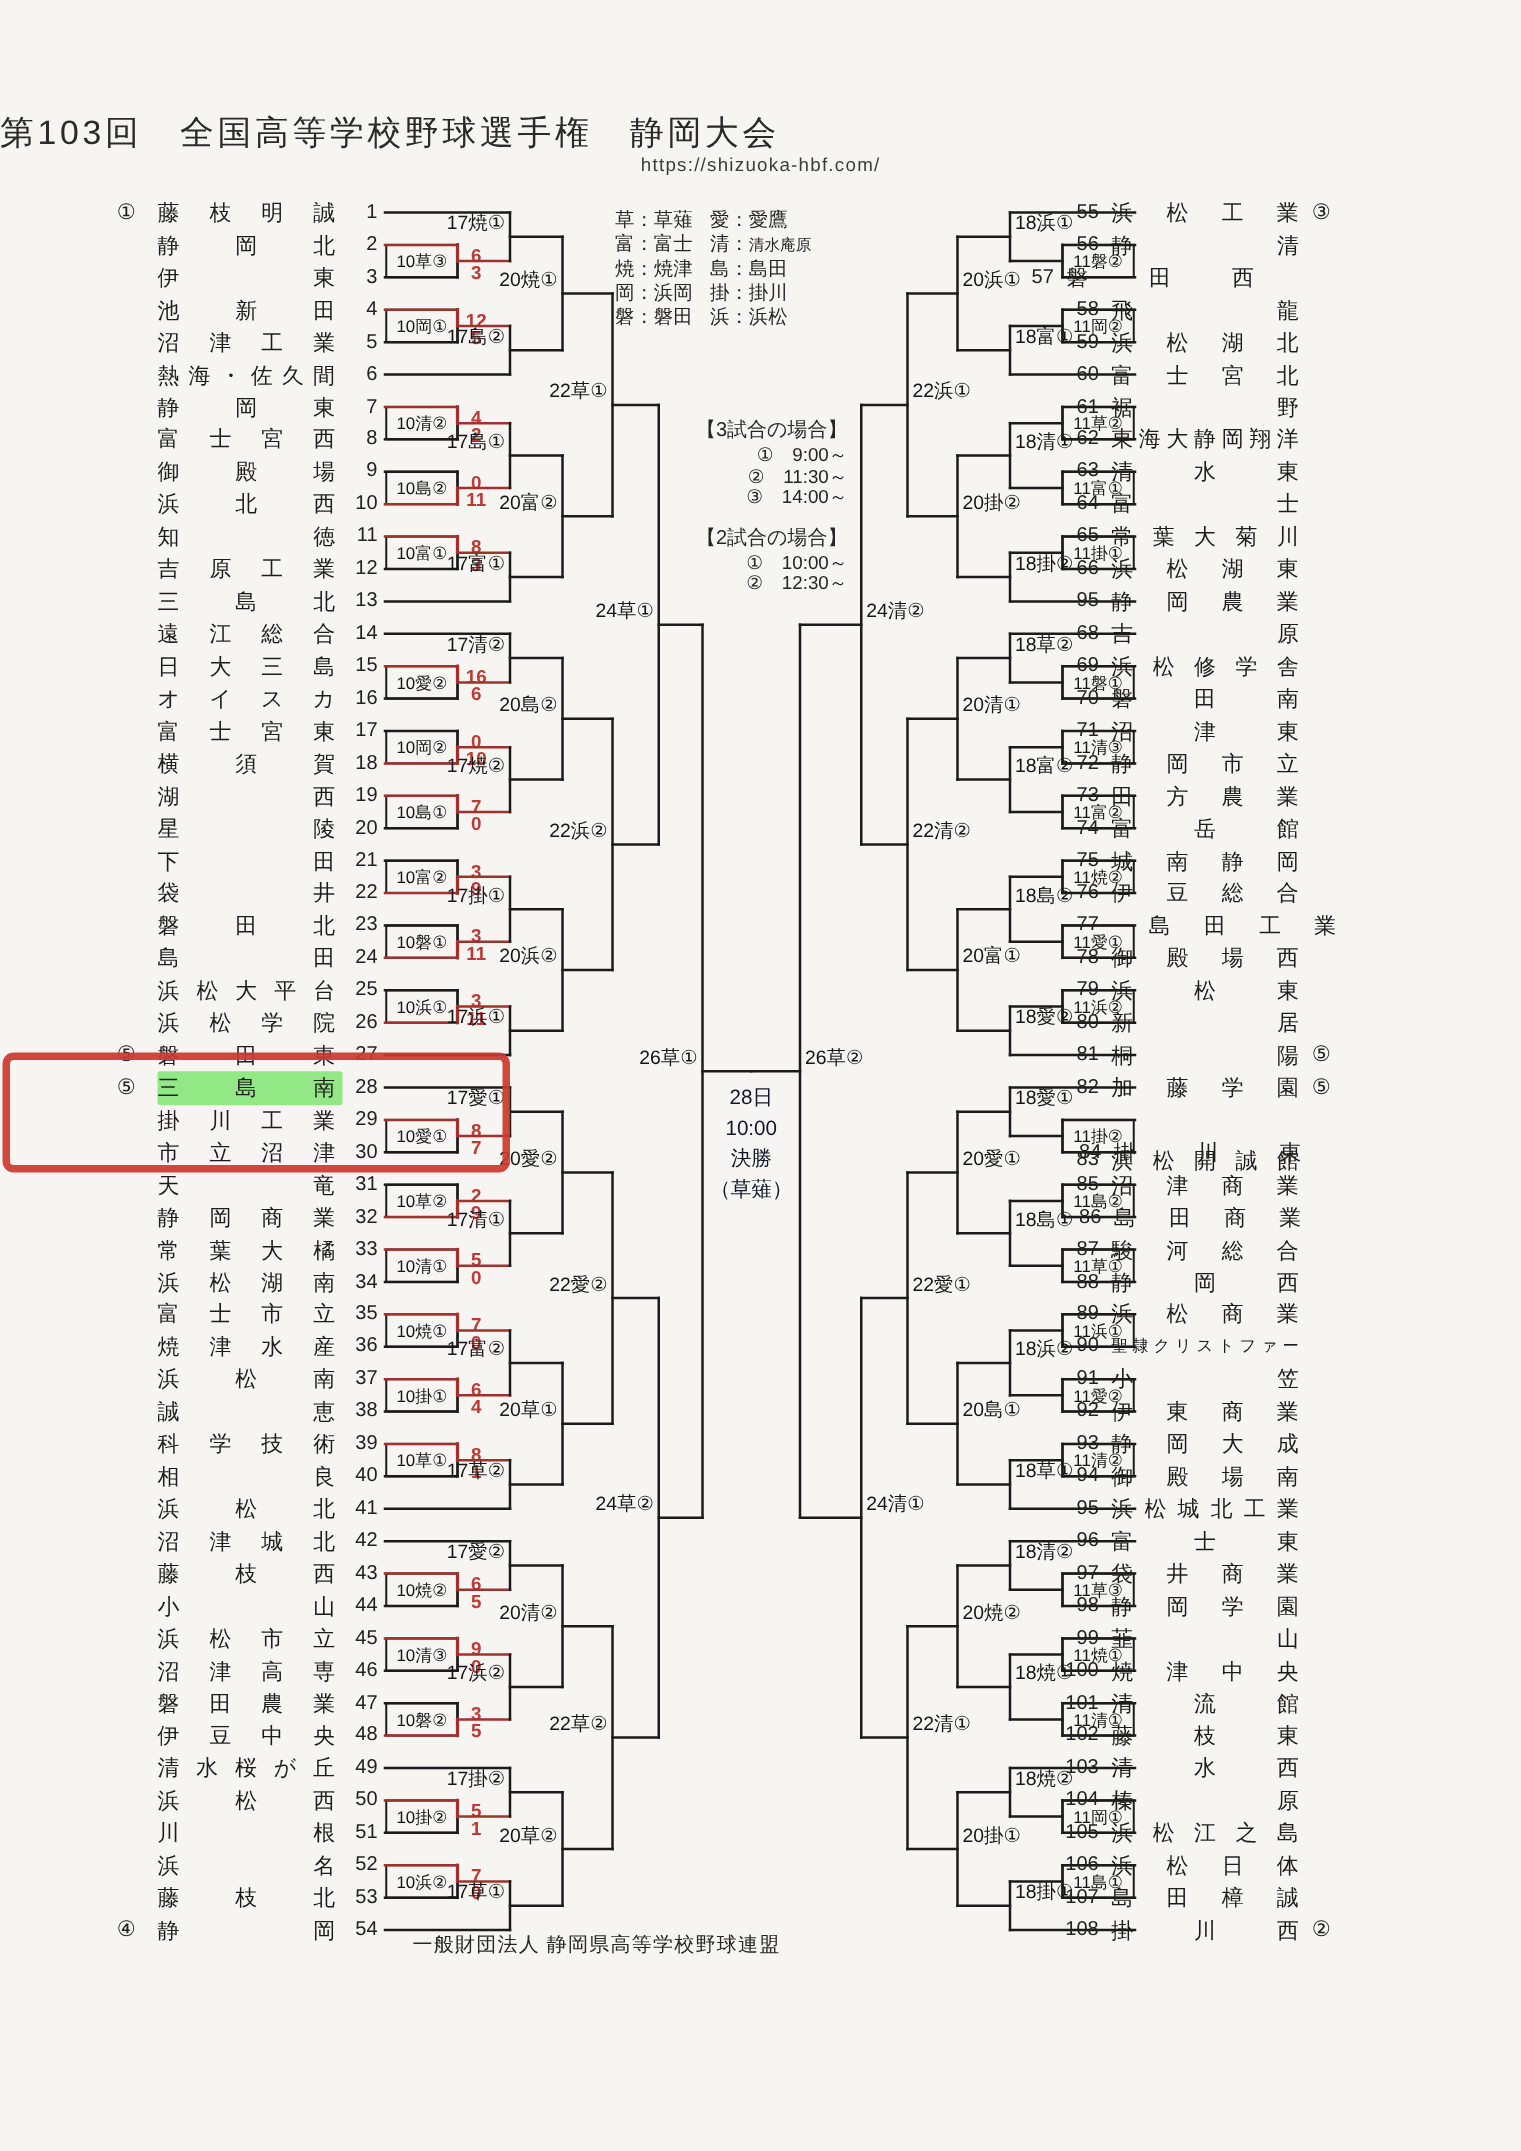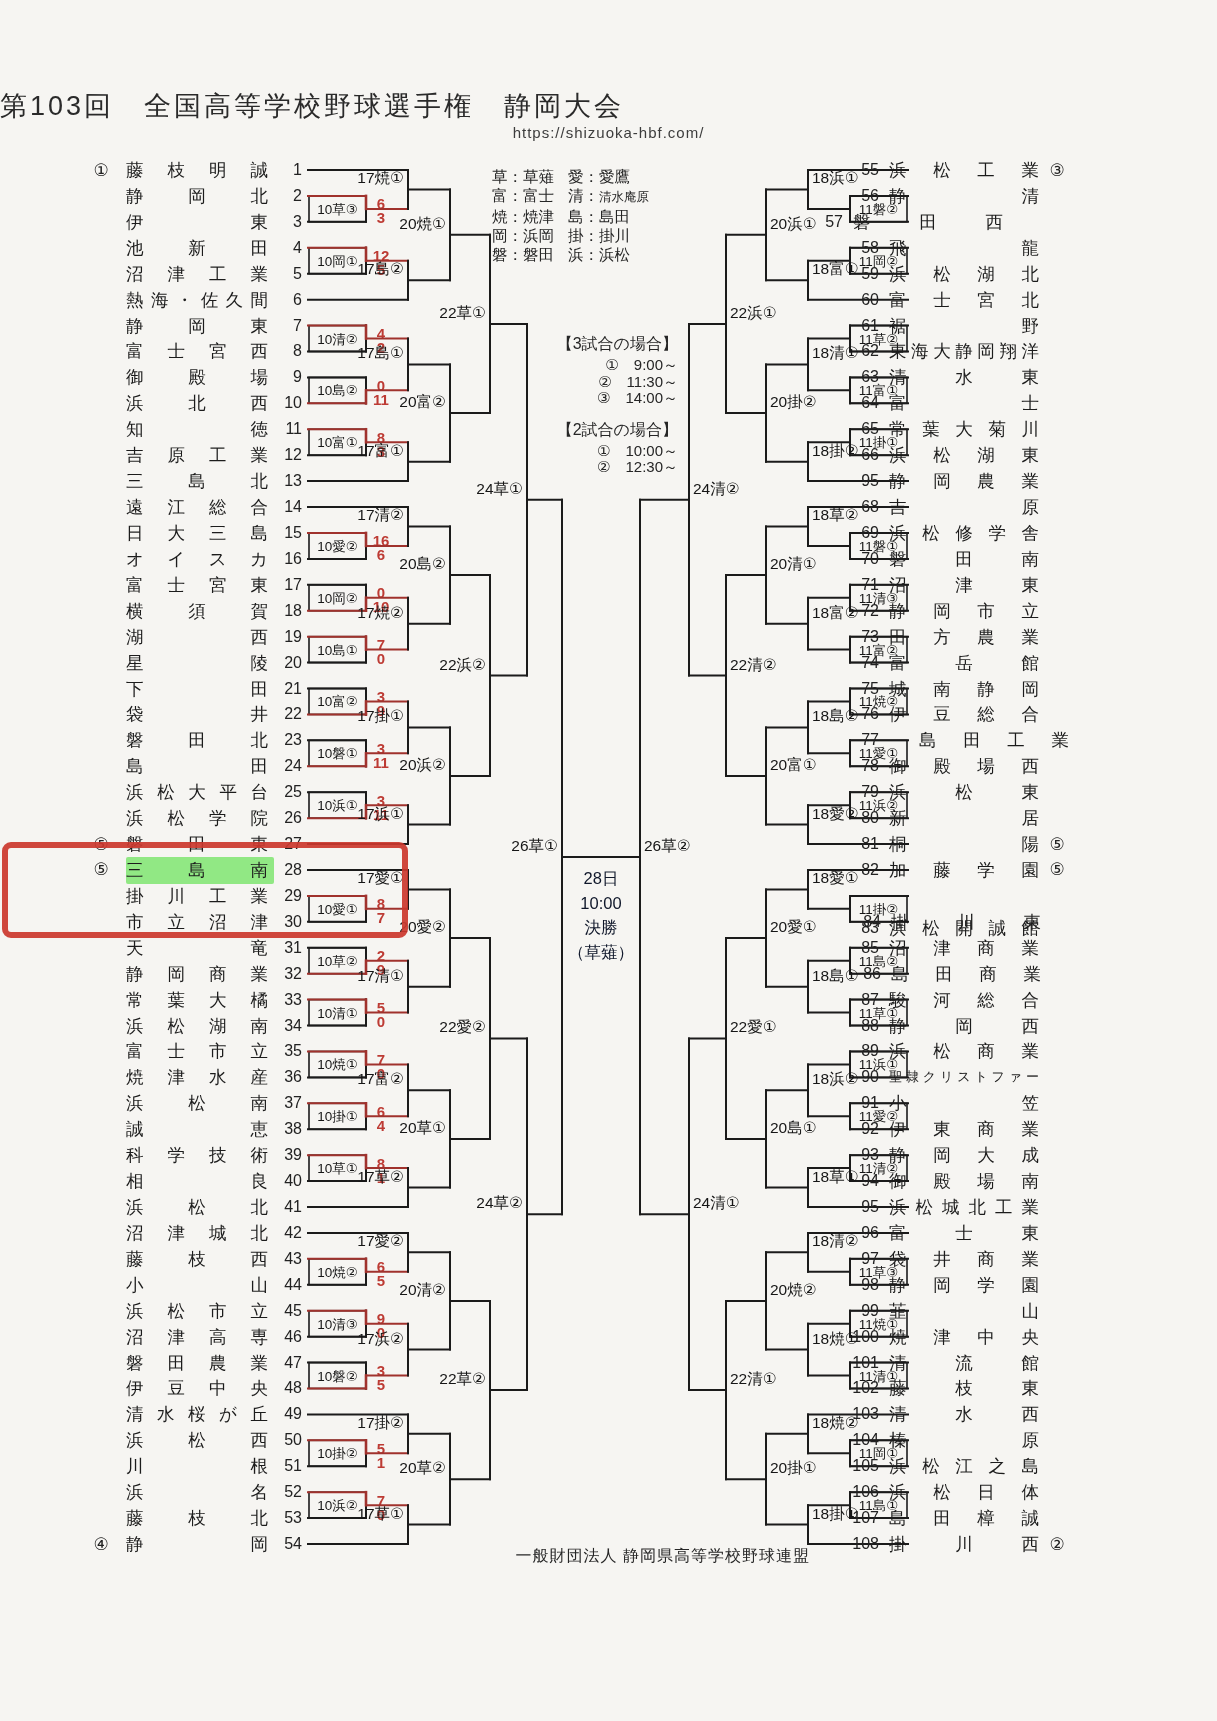--- a/index.html
+++ b/index.html
@@ -28,21 +28,21 @@
   .schedule{position:absolute;left:468px;top:334px;width:210px;text-align:right;color:#262626;}
   .sch-h{font-size:16px;margin-bottom:2px;}
   .sch-line{font-size:15px;line-height:16.5px;}
   .sch-gap{height:13px;}
   .final{position:absolute;left:563px;top:866px;width:76px;text-align:center;color:#0f172a;}
   .final div{line-height:24.5px;font-size:16.5px;}
   .hl-green{position:absolute;left:126px;top:857px;width:148px;height:27px;
             background:#6fe35f;opacity:.75;border-radius:2px;}
   .hl-red{position:absolute;left:2px;top:842px;width:394px;height:84px;
           border:6.5px solid #cb372e;border-radius:9px;opacity:.92;pointer-events:none;}
-  .footer{position:absolute;left:330px;top:1546px;width:480px;text-align:right;color:#262626;}
+  .footer{position:absolute;left:330px;top:1546px;width:480px;text-align:left;color:#262626;}
   .footer .f1{font-size:16px;letter-spacing:1px;}
   .footer .f2{font-size:16px;letter-spacing:7px;margin-top:3px;}
 </style>
 </head>
 <body>
 
 <div class="page">
   <div class="title">第103回　全国高等学校野球選手権　静岡大会</div>
   <div class="url">https://shizuoka-hbf.com/</div>
 

